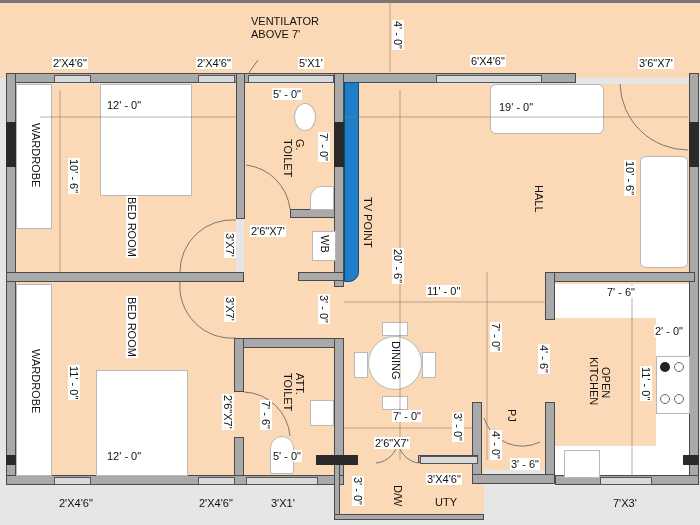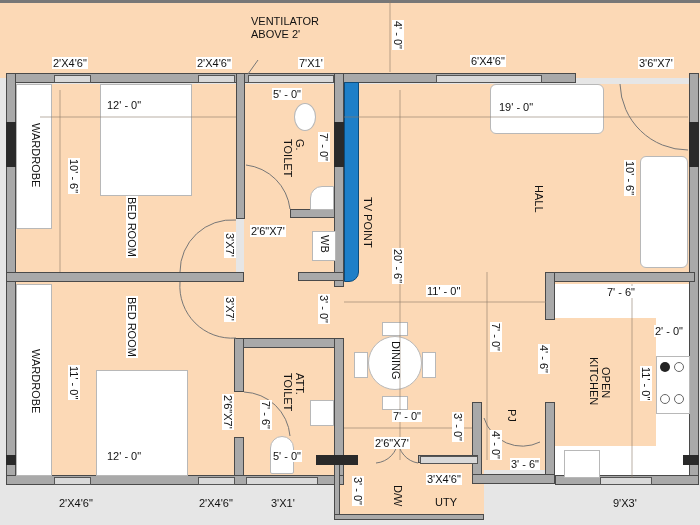--- a/index.html
+++ b/index.html
@@ -119,37 +119,37 @@
     <line x1="344" y1="302" x2="546" y2="302" stroke="#8a7a6a" stroke-width="0.6"></line>
     <line x1="60" y1="90" x2="60" y2="272" stroke="#8a7a6a" stroke-width="0.6"></line>
     <line x1="400" y1="90" x2="400" y2="460" stroke="#8a7a6a" stroke-width="0.6"></line>
     <line x1="487" y1="272" x2="487" y2="460" stroke="#8a7a6a" stroke-width="0.6"></line>
     <line x1="344" y1="428" x2="472" y2="428" stroke="#8a7a6a" stroke-width="0.6"></line>
     <line x1="632" y1="284" x2="632" y2="478" stroke="#8a7a6a" stroke-width="0.6"></line>
   </svg>
 
   <span class="lbl" style="left:52px;top:57px;">2'X4'6"</span>
   <span class="lbl" style="left:196px;top:57px;">2'X4'6"</span>
-  <span class="lbl" style="left:298px;top:57px;">7'X1'</span>
+  <span class="lbl" style="left:298px;top:57px;">5'X1'</span>
   <span class="lbl" style="left:470px;top:55px;">6'X4'6"</span>
   <span class="lbl" style="left:638px;top:57px;">3'6"X7'</span>
   <span class="lbl nobg" style="left:250px;top:15px;">VENTILATOR</span>
-  <span class="lbl nobg" style="left:250px;top:28px;">ABOVE 2'</span>
+  <span class="lbl nobg" style="left:250px;top:28px;">ABOVE 7'</span>
   <span class="lbl rot" style="left:404px;top:20px;">4' - 0"</span>
 
   <span class="lbl" style="left:250px;top:225px;">2'6"X7'</span>
   <span class="lbl rot" style="left:236px;top:232px;">3'X7'</span>
   <span class="lbl rot" style="left:236px;top:296px;">3'X7'</span>
   <span class="lbl rot" style="left:234px;top:394px;">2'6"X7'</span>
   <span class="lbl" style="left:374px;top:437px;">2'6"X7'</span>
   <span class="lbl" style="left:426px;top:473px;">3'X4'6"</span>
   <span class="lbl nobg" style="left:58px;top:497px;">2'X4'6"</span>
   <span class="lbl nobg" style="left:198px;top:497px;">2'X4'6"</span>
   <span class="lbl nobg" style="left:270px;top:497px;">3'X1'</span>
-  <span class="lbl nobg" style="left:612px;top:497px;">9'X3'</span>
+  <span class="lbl nobg" style="left:612px;top:497px;">7'X3'</span>
 
   <span class="lbl rot" style="left:42px;top:122px;">WARDROBE</span>
   <span class="lbl rot" style="left:42px;top:348px;">WARDROBE</span>
   <span class="lbl" style="left:106px;top:99px;">12' - 0"</span>
   <span class="lbl rot" style="left:80px;top:158px;">10' - 6"</span>
   <span class="lbl rot" style="left:138px;top:196px;">BED ROOM</span>
   <span class="lbl rot" style="left:138px;top:296px;">BED ROOM</span>
   <span class="lbl rot" style="left:80px;top:365px;">11' - 0"</span>
   <span class="lbl" style="left:106px;top:450px;">12' - 0"</span>
 

